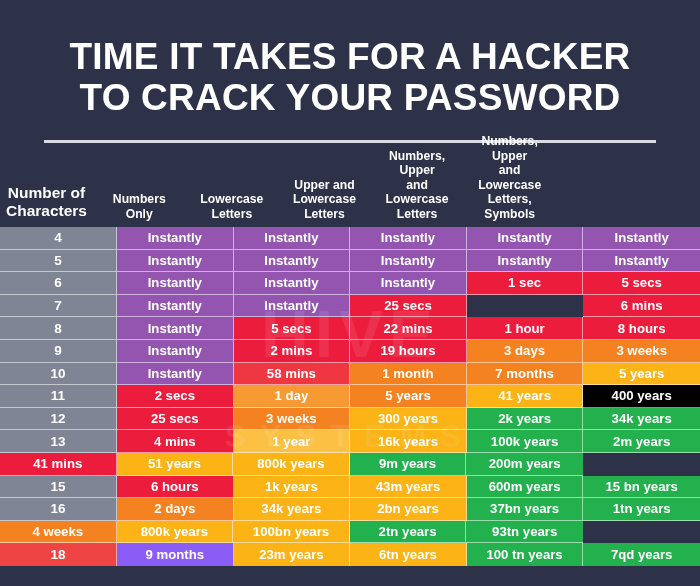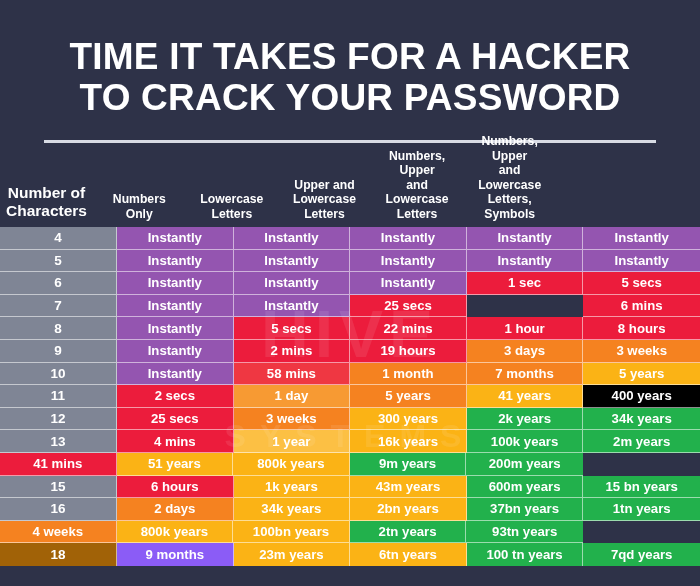--- a/index.html
+++ b/index.html
@@ -273,21 +273,21 @@
         <div class="cell last" style="background: rgb(34, 177, 76);">1tn years</div>
       </div>
       <div class="row">
         <div class="cell" style="background: rgb(245, 130, 32);">4 weeks</div>
         <div class="cell" style="background: rgb(251, 179, 21);">800k years</div>
         <div class="cell" style="background: rgb(251, 179, 21);">100bn years</div>
         <div class="cell" style="background: rgb(34, 177, 76);">2tn years</div>
         <div class="cell last" style="background: rgb(34, 177, 76);">93tn years</div>
       </div>
       <div class="row">
-        <div class="cell label" style="background: #a16207;">18</div>
+        <div class="cell label" style="background: #ef4444;">18</div>
         <div class="cell" style="background: #8b5cf6;">9 months</div>
         <div class="cell" style="background: rgb(251, 179, 21);">23m years</div>
         <div class="cell" style="background: rgb(251, 179, 21);">6tn years</div>
         <div class="cell" style="background: rgb(34, 177, 76);">100 tn years</div>
         <div class="cell last" style="background: rgb(34, 177, 76);">7qd years</div>
       </div>
     </div>
 
   <div class="bottom-strip"></div>
 </div>

